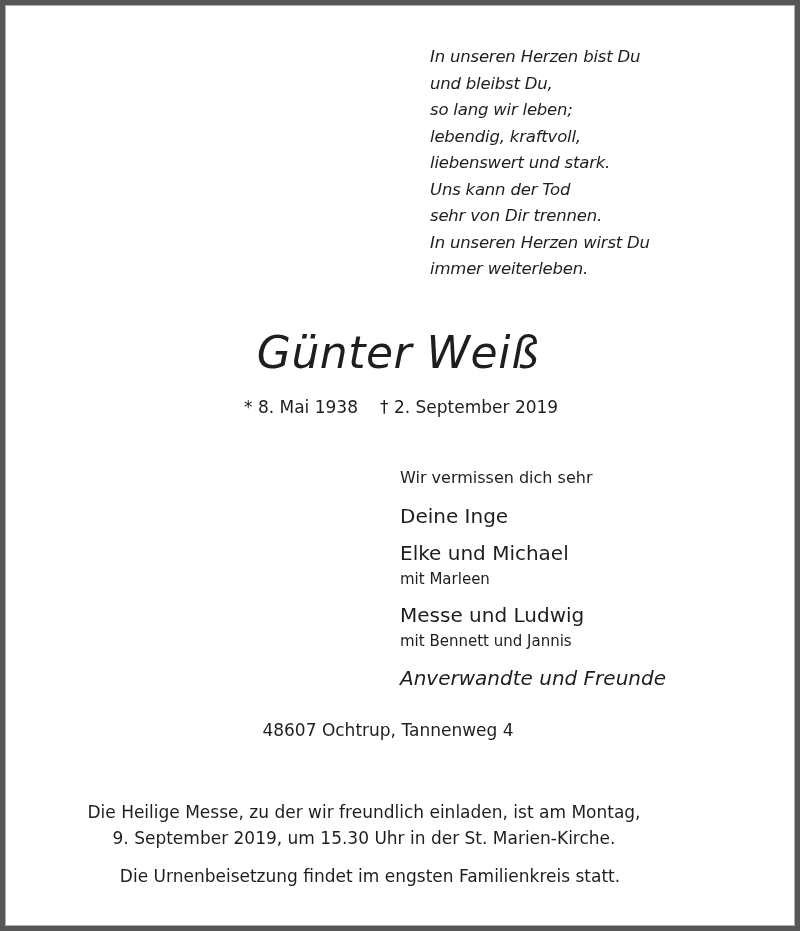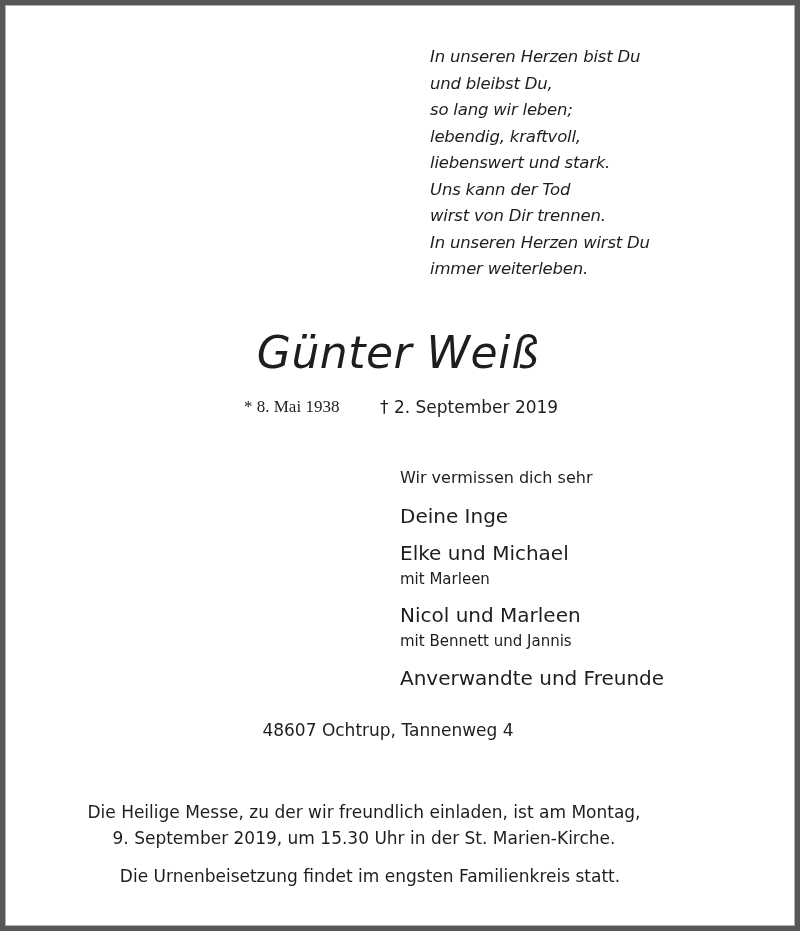--- a/index.html
+++ b/index.html
@@ -5,58 +5,58 @@
   html, body { margin:0; padding:0; }
   body { width:800px; height:931px; background:#ffffff; position:relative; overflow:hidden;
          font-family:"DejaVu Sans", sans-serif; color:#1e1e1e; }
   .frame { position:absolute; left:0; top:0; width:800px; height:931px; box-sizing:border-box;
            border:5px solid #575757; }
   .frame::after { content:""; position:absolute; left:0; top:0; right:0; bottom:0; border:1px solid #b0b0b0; }
   .abs { position:absolute; white-space:nowrap; }
   .poem { left:400px; top:44px; font-style:italic; font-size:16.5px; line-height:26.5px; letter-spacing:-0.2px; }
   .poem div { height:26.5px;margin-left:30px; }
   .name { left:0; width:800px; text-align:center; top:327px; font-size:44px; font-style:italic; font-weight:300; letter-spacing:0.5px; transform:translateX(-2px); }
-  .born { left:244px; top:397px; font-size:17px;font-family:Liberation Serif, serif; }
+  .born { left:244px; top:397px; font-size:17px; }
   .died { left:380px; top:397px; font-size:17px; }
   .miss { left:400px; top:468px; font-size:16px; }
   .fam1 { font-size:20px; }
   .fam2 { font-size:15px; }
   .addr { left:0; width:800px; text-align:center; top:720px; font-size:17px; transform:translateX(-12px); }
   .center { left:0; width:728px; text-align:center; font-size:17px; }
 </style>
 </head>
 <body>
 
 <div class="frame"></div>
 
 <div class="abs poem">
   <div>In unseren Herzen bist Du</div>
   <div>und bleibst Du,</div>
   <div>so lang wir leben;</div>
   <div>lebendig, kraftvoll,</div>
   <div>liebenswert und stark.</div>
   <div>Uns kann der Tod</div>
-  <div>wirst von Dir trennen.</div>
+  <div>sehr von Dir trennen.</div>
   <div>In unseren Herzen wirst Du</div>
   <div>immer weiterleben.</div>
 </div>
 
 <div class="abs name">Günter Weiß</div>
 <div class="abs born">* 8. Mai 1938</div>
 <div class="abs died">† 2. September 2019</div>
 
 <div class="abs miss">Wir vermissen dich sehr</div>
 
 <div class="abs fam1" style="left:400px; top:504px;">Deine Inge</div>
 
 <div class="abs fam1" style="left:400px; top:541px;">Elke und Michael</div>
 <div class="abs fam2" style="left:400px; top:570px;">mit Marleen</div>
 
-<div class="abs fam1" style="left:400px; top:603px;">Nicol und Marleen</div>
+<div class="abs fam1" style="left:400px; top:603px;">Messe und Ludwig</div>
 <div class="abs fam2" style="left:400px; top:632px;">mit Bennett und Jannis</div>
 
-<div class="abs fam1" style="left:400px; top:666px;">Anverwandte und Freunde</div>
+<div class="abs fam1" style="left:400px; top:666px;font-style:italic;">Anverwandte und Freunde</div>
 
 <div class="abs addr">48607 Ochtrup, Tannenweg 4</div>
 
 <div class="abs center" style="top:802px;">Die Heilige Messe, zu der wir freundlich einladen, ist am Montag,</div>
 <div class="abs center" style="top:828px;">9. September 2019, um 15.30 Uhr in der St. Marien-Kirche.</div>
 <div class="abs center" style="top:866px;margin-left:6px;">Die Urnenbeisetzung findet im engsten Familienkreis statt.</div>
 
 </body></html>

